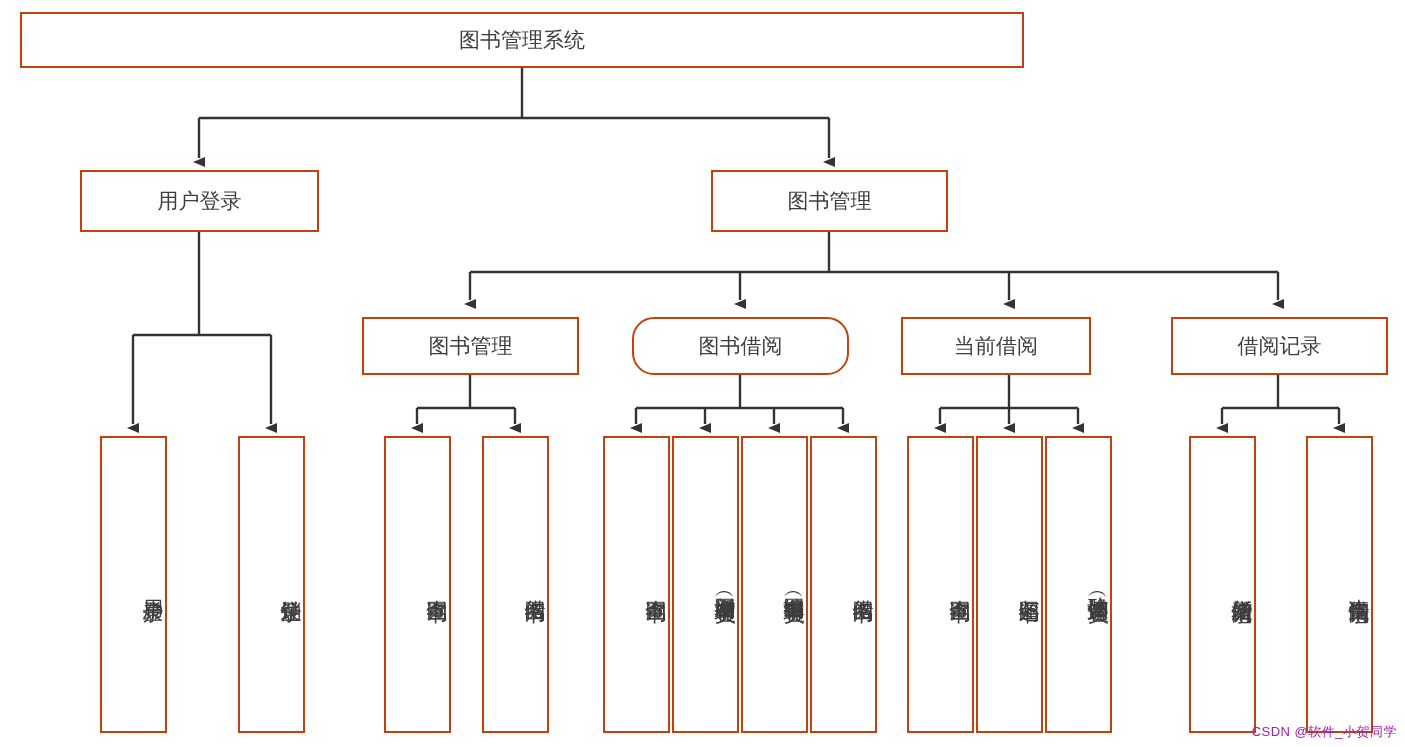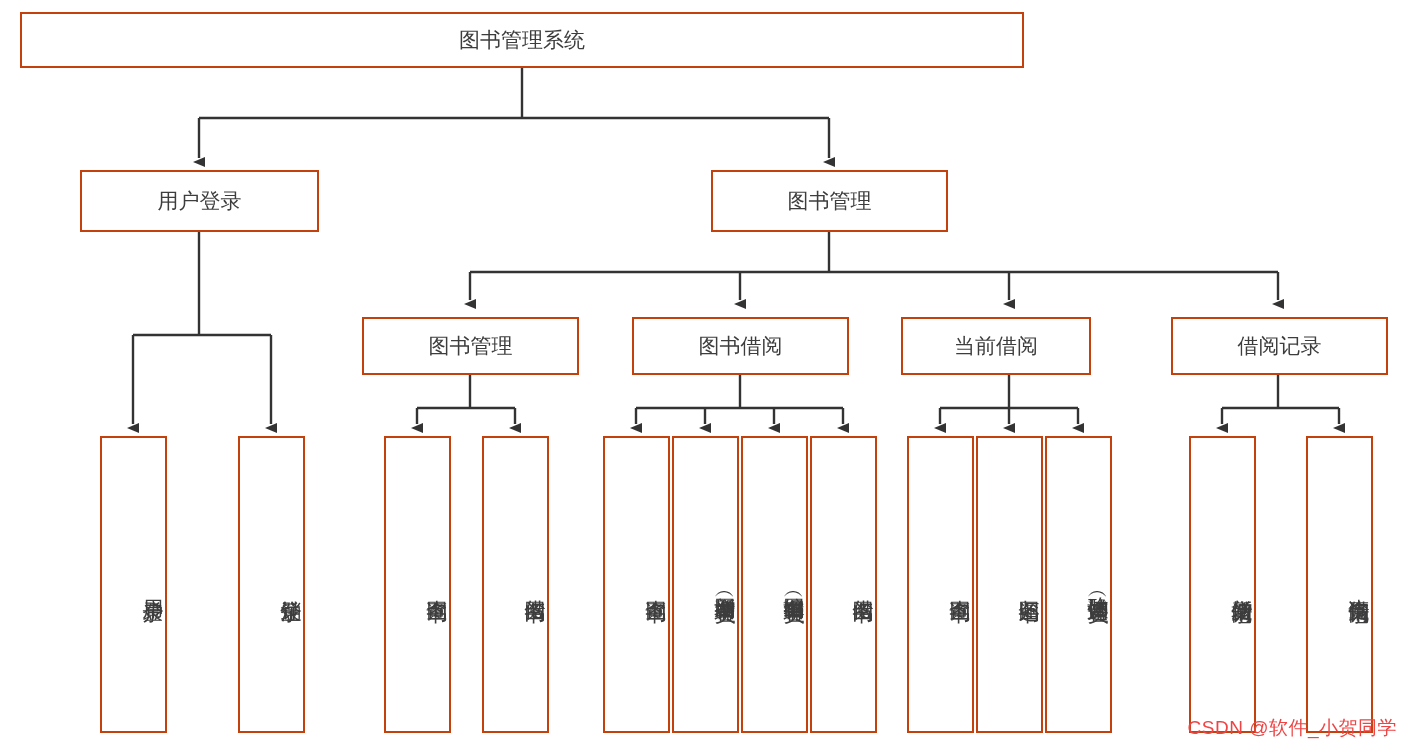--- a/index.html
+++ b/index.html
@@ -49,22 +49,22 @@
   }
   .node.v .vtext {
     writing-mode: vertical-rl;
     text-orientation: upright;
     letter-spacing: 1px;
   }
   #watermark {
     position: absolute;
     right: 8px;
     bottom: 6px;
-    font-size: 19px;
-    color: #ef4444;
+    font-size: 13px;
+    color: #a21caf;
     white-space: nowrap;
     letter-spacing: 0.5px;
   }
 </style>
 </head>
 <body>
 
 <div id="canvas">
 
   <svg id="wires" viewBox="0 0 1405 747" xmlns="http://www.w3.org/2000/svg">
@@ -118,21 +118,21 @@
   </svg>
 
   <div class="node h" style="left:20px; top:12px; width:1004px; height:56px;">图书管理系统</div>
 
   <div class="node h" style="left:80px; top:170px; width:239px; height:62px;">用户登录</div>
 
   <div class="node h" style="left:711px; top:170px; width:237px; height:62px;">图书管理</div>
 
   <div class="node h" style="left:362px; top:317px; width:217px; height:58px;">图书管理</div>
 
-  <div class="node h" style="left:632px; top:317px; width:217px; height:58px;">图书借阅</div>
+  <div class="node h" style="left:632px; top:317px; width:217px; height:58px;border-radius:22px;">图书借阅</div>
 
   <div class="node h" style="left:901px; top:317px; width:190px; height:58px;">当前借阅</div>
 
   <div class="node h" style="left:1171px; top:317px; width:217px; height:58px;text-align:center;">借阅记录</div>
 
   <div class="node v" style="left:100px; top:436px; width:67px; height:297px;">
     <span class="vtext">用户登录</span>
   </div>
 
   <div class="node v" style="left:238px; top:436px; width:67px; height:297px;">

